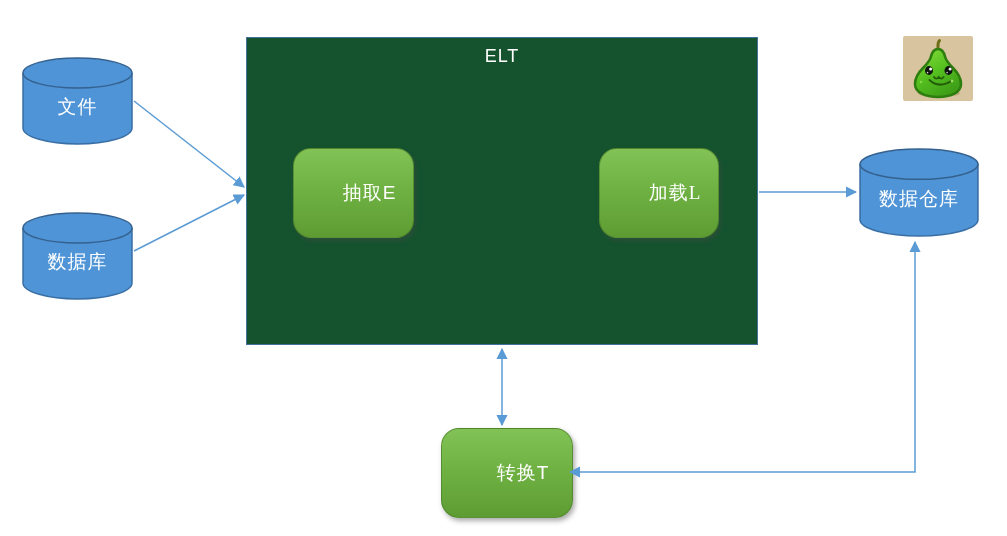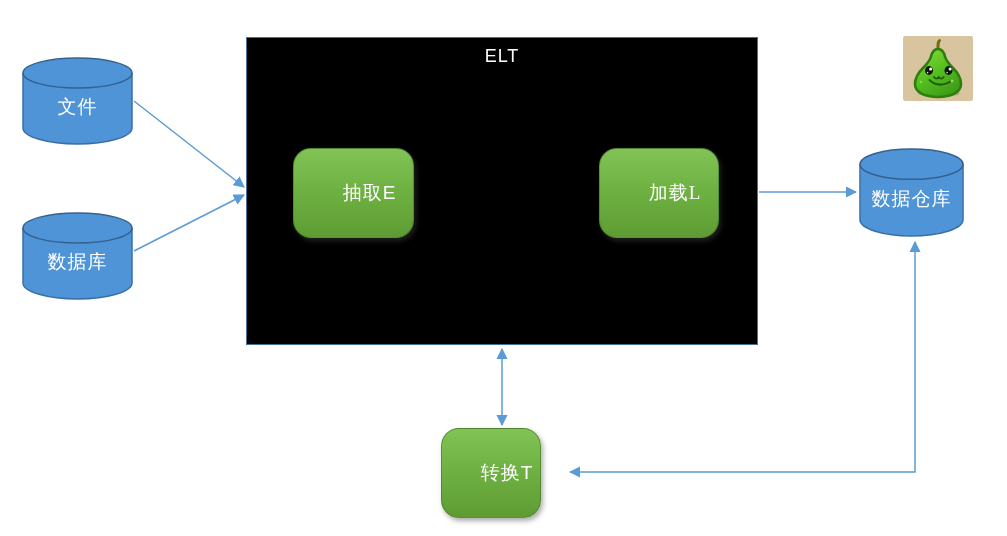--- a/index.html
+++ b/index.html
@@ -12,40 +12,40 @@
   .cyl { position:absolute; }
   .cyl svg { position:absolute; left:0; top:0; width:100%; height:100%; }
   .cyl-label {
     position:absolute; left:0; right:0; top:0; bottom:0;
     display:flex; align-items:center; justify-content:center;
     padding-top:12px; color:#ffffff; font-size:19px; letter-spacing:1px;
   }
   
   #elt-box {
     position:absolute; left:246px; top:37px; width:512px; height:308px;
-    background:#000000; border:1.5px solid #41719C; box-sizing:border-box;
+    background:#14532d; border:1.5px solid #41719C; box-sizing:border-box;
   }
   #elt-title {
     position:absolute; left:0; right:0; top:8px; text-align:center;
     color:#ffffff; font-size:18px; letter-spacing:1px;
   }
   
   .proc {
     position:absolute; border-radius:18px;
     background:linear-gradient(180deg,#82C256 0%, #6FB243 45%, #5E9C33 100%);
     border:1px solid rgba(72,122,40,0.65);
     box-shadow:2px 3px 5px rgba(70,70,70,0.45);
     display:flex; align-items:center; justify-content:center;
     color:#ffffff; font-size:19px; letter-spacing:1px;
     box-sizing:border-box;
     padding-left:32px;
   }
   #proc-extract { left:46px;  top:110px; width:121px; height:90px; } 
   #proc-load    { left:352px; top:110px; width:120px; height:90px;font-family:Liberation Serif, serif; }
-  #proc-transform { position:absolute; left:441px; top:428px; width:100px; height:90px;text-align:center; }
+  #proc-transform { position:absolute; left:441px; top:428px; width:132px; height:90px;text-align:center; }
   
   #arrow-layer { position:absolute; left:0; top:0; width:1007px; height:536px; pointer-events:none; }
   
   #pear { position:absolute; left:903px; top:36px; width:70px; height:65px; }
 </style>
 </head>
 <body>
 
 <div id="canvas">
 
@@ -68,21 +68,21 @@
   <div id="elt-box">
     <span id="elt-title">ELT</span>
     <div class="proc" id="proc-extract">
       <span>抽取E</span>
     </div>
     <div class="proc" id="proc-load">
       <span>加载L</span>
     </div>
   </div>
 
-  <div class="cyl" style="left:859px; top:148px; width:105px; height:89px;text-decoration:underline;">
+  <div class="cyl" style="left:859px; top:148px; width:120px; height:89px;text-decoration:underline;">
     <svg viewBox="0 0 111 88" preserveAspectRatio="none">
       <path d="M1,16 L1,71 A54.5,16 0 0 0 110,71 L110,16" fill="#4E94D6" stroke="#3A6FA5" stroke-width="1.5"></path>
       <ellipse cx="55.5" cy="16" rx="54.5" ry="15" fill="#4E94D6" stroke="#35618F" stroke-width="1.5"></ellipse>
     </svg>
     <span class="cyl-label">数据仓库</span>
   </div>
 
   <div class="proc" id="proc-transform">
     <span>转换T</span>
   </div>

